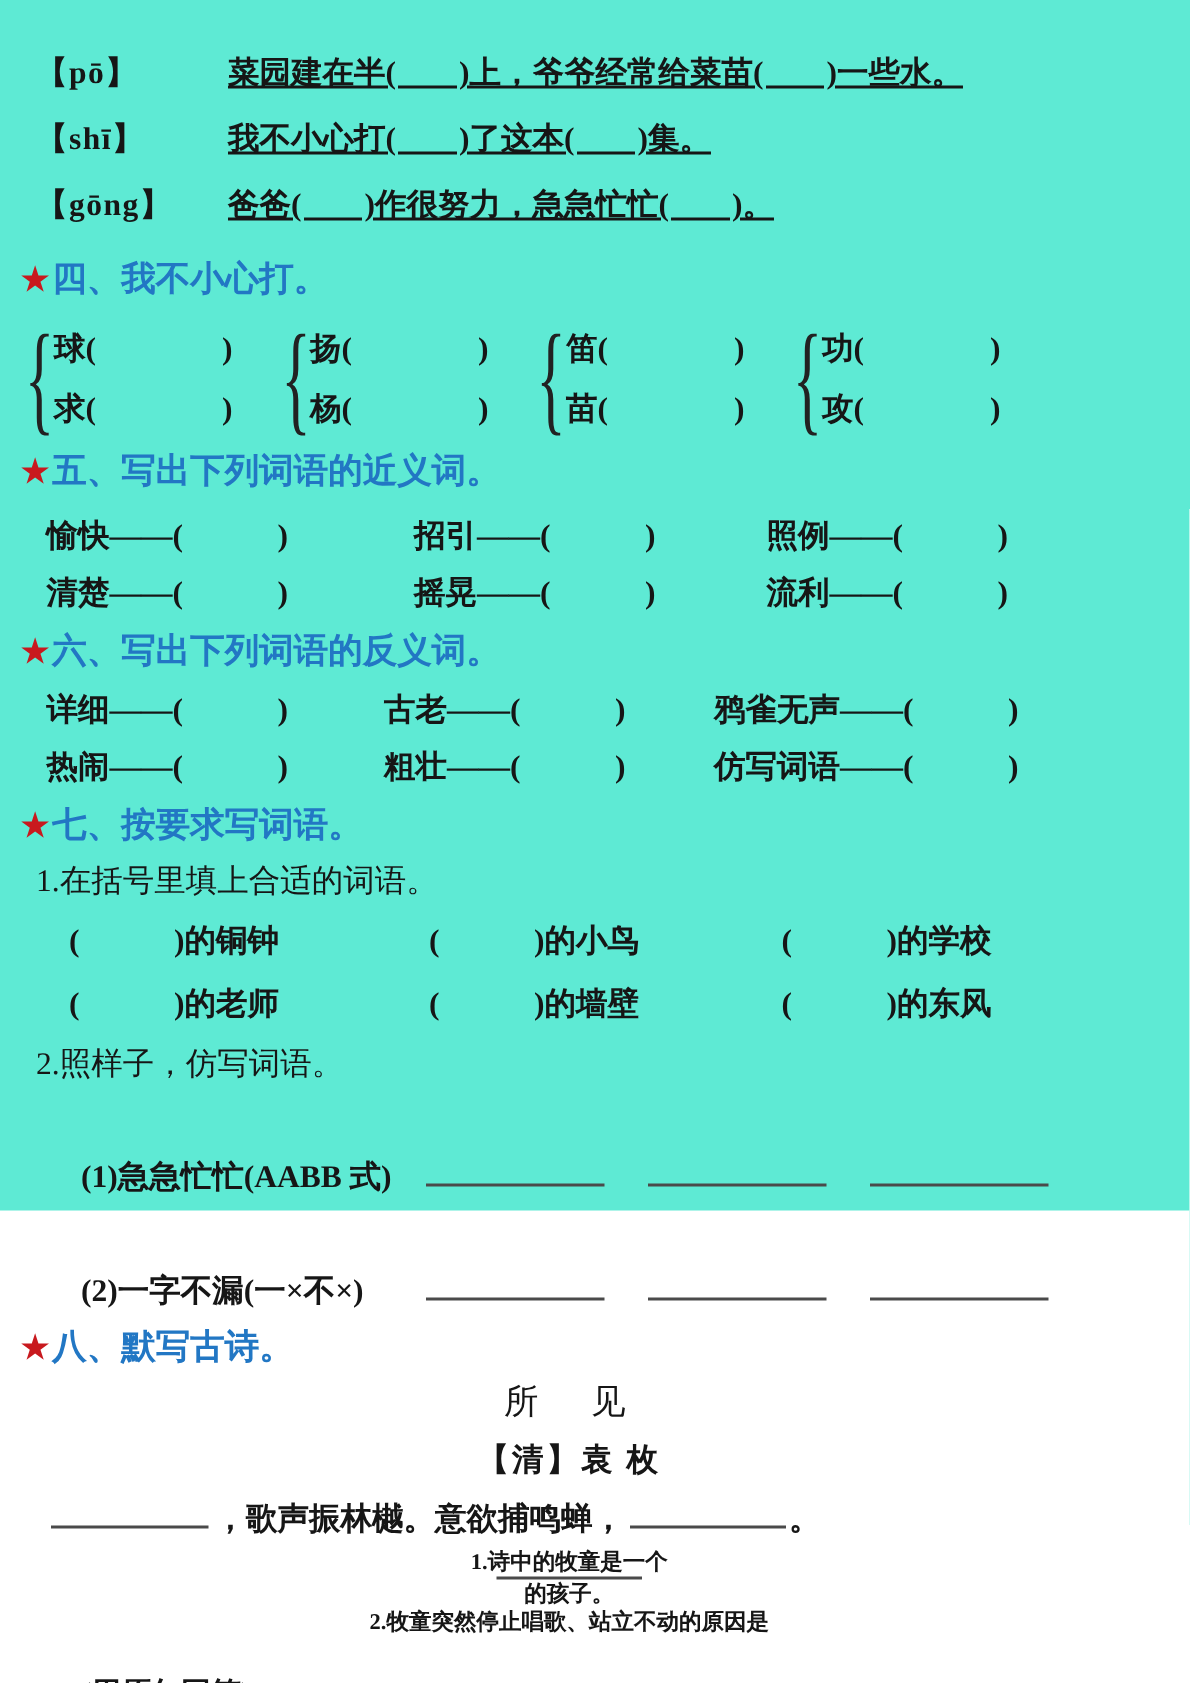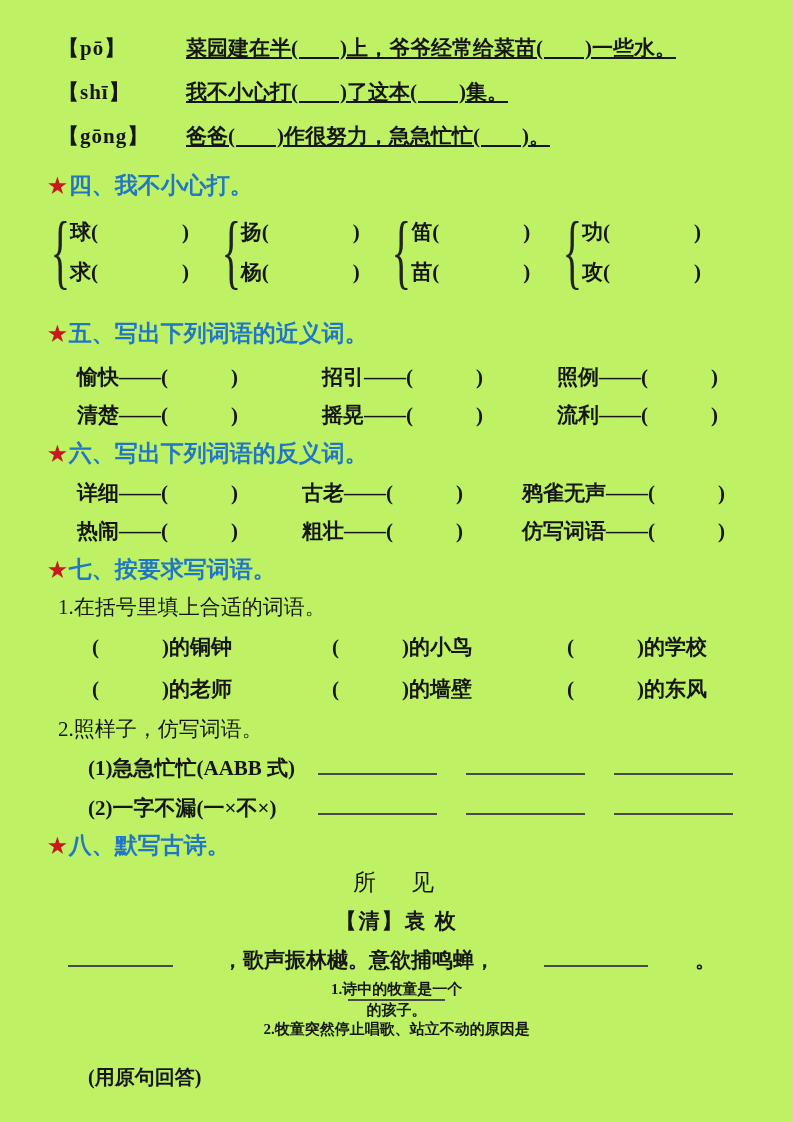--- a/index.html
+++ b/index.html
@@ -3,62 +3,62 @@
 <meta charset="utf-8">
 <style>
   * { margin:0; padding:0; box-sizing:border-box; }
   html,body { background:#ffffff; }
   body {
     width:793px; height:1122px;
     font-family:"Liberation Serif","DejaVu Serif",serif;
     color:#161616;
     overflow:hidden;
   }
-  .page { width:793px; height:1122px; padding:26px 58px 0 58px; background:#bef264; }
+  .page { width:793px; height:807px; padding:26px 58px 0 24px; background:#5eead4; }
 
   
   .pinyin-row { height:44px; display:flex; align-items:center; font-size:21px; font-weight:bold; }
   .pinyin-label { min-width:100px; margin-right:28px; letter-spacing:1px; }
   .pinyin-sentence { white-space:nowrap;text-decoration:underline; }
 
   
   .sec-h { height:36px; line-height:36px; font-size:23px; font-weight:bold; color:#2277c4; margin-left:-10px; white-space:nowrap; }
   .sec-h .star { color:#c8191e; font-size:21px; margin-right:2px; }
-  .h4 { margin-top:10px; } .h5 { margin-top:20px; } .h6 { margin-top:2px; } .h7 { margin-top:2px; }
+  .h4 { margin-top:10px; } .h5 { margin-top:0; } .h6 { margin-top:2px; } .h7 { margin-top:2px; }
 
   
   .braces-row { margin:4px 0 0 -8px; height:88px; width:672px; display:flex; justify-content:space-between; }
   .fb-group { display:flex; align-items:center; width:160px; }
   .brace { font-size:82px; font-weight:400; color:#222; transform:scaleX(0.5); display:inline-block; width:26px; line-height:86px; margin-left:-6px; }
   .fb-col { display:flex; flex-direction:column; }
   .fb-row { font-size:21px; font-weight:bold; line-height:40px; white-space:nowrap; }
 
   
   .grid3 { display:grid; font-size:21px; font-weight:bold; }
   .syn { margin:6px 0 0 7px; grid-template-columns:245px 235px auto; }
   .syn .cell { line-height:38px; }
   .ant { margin:2px 0 0 7px; grid-template-columns:225px 220px auto; }
   .ant .cell { line-height:38px; }
   .fill { margin-left:22px; grid-template-columns:240px 235px auto; }
   .fill .cell { line-height:42px; }
-  .cell { white-space:nowrap;margin-left:12px; }
+  .cell { white-space:nowrap; }
 
   .sub-title { height:38px; line-height:38px; font-size:21px; font-weight:normal; }
 
   
-  .copy-row { height:40px; display:flex; align-items:center; }
+  .copy-row { height:40px; display:flex; align-items:center;margin-top:36px; }
   .copy-label { width:230px; margin-left:30px; font-size:21px; font-weight:bold; white-space:nowrap; }
   .blank { display:inline-block; border-bottom:2px solid #4a4a4a; height:14px; }
   .copy-row .blank { width:119px; margin-right:29px; }
   .copy-row .blank:last-child { margin-right:0; }
 
   
   .poem-title { height:38px; line-height:38px; text-align:center; font-size:23px; font-weight:normal; letter-spacing:6px; }
   .poem-author { height:38px; line-height:38px; text-align:center; font-size:21px; font-weight:bold; letter-spacing:2px; }
-  .verse { height:40px; display:flex; align-items:center; margin-left:10px; font-size:21px; font-weight:bold; white-space:nowrap;gap:45px; }
+  .verse { height:40px; display:flex; align-items:center; margin-left:10px; font-size:21px; font-weight:bold; white-space:nowrap; }
   .verse .blank.v1 { width:105px; margin-right:4px; }
   .verse .blank.v2 { width:104px; margin:0 2px 0 4px; }
 
   .q-row { height:40px; display:flex; align-items:center; font-size:15px; font-weight:bold; white-space:nowrap;flex-direction:column; }
   .q-row .blank.q1b { width:97px; }
   .q-row .blank.q2b { flex:1; }
   .note { height:34px; line-height:34px; margin-left:30px; font-size:20px; font-weight:bold; }
 
   .footer { height:30px; line-height:30px; margin-top:34px; text-align:center; font-size:17px; color:#2e2e2e; }
 </style>

